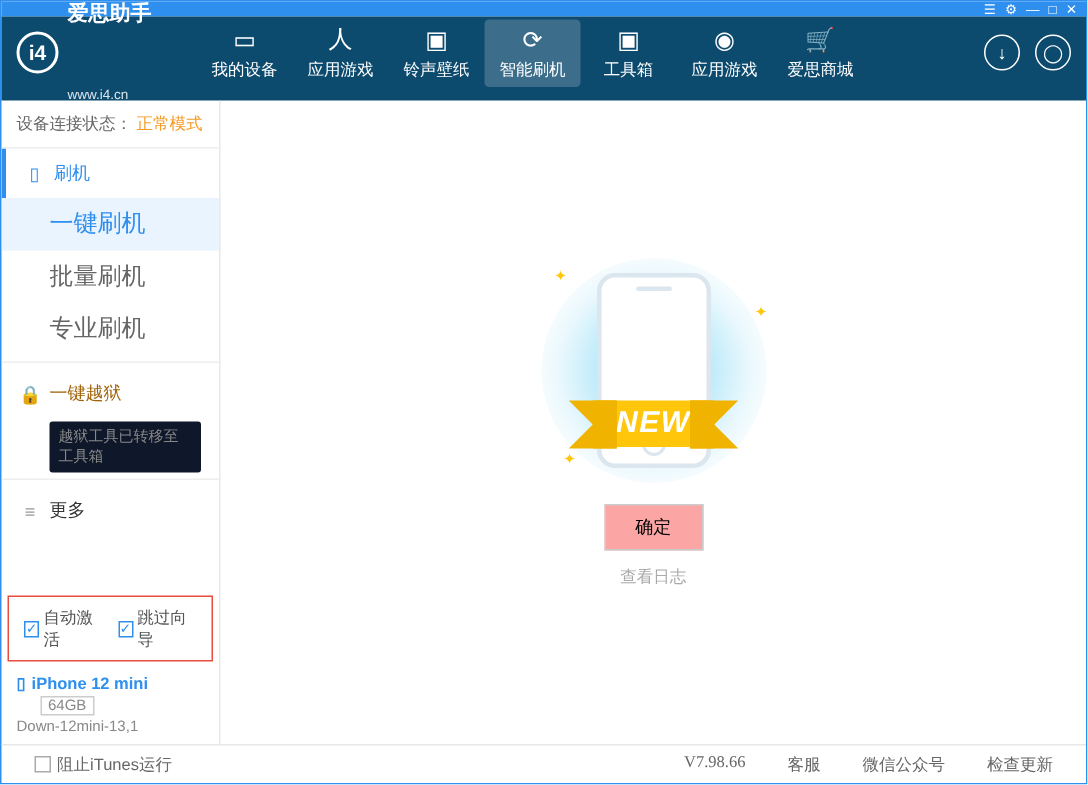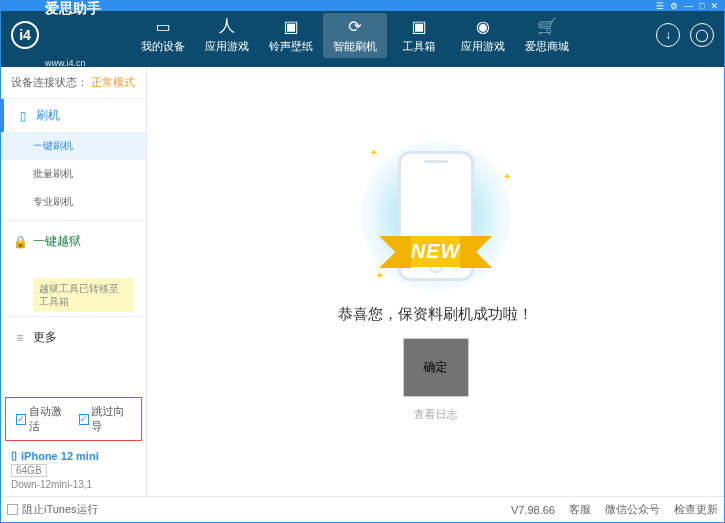--- a/index.html
+++ b/index.html
@@ -21,49 +21,49 @@
 .circle-btn { width: 24px; height: 24px; border: 1.5px solid #fff; border-radius: 50%; display: flex; align-items: center; justify-content: center; color: #fff; font-size: 12px; cursor: pointer; }
 .body { flex: 1; display: flex; overflow: hidden; }
 .sidebar { width: 146px; border-right: 1px solid #e8e8e8; display: flex; flex-direction: column; }
 .status-bar { padding: 8px 10px; font-size: 11px; color: #666; border-bottom: 1px solid #eee; }
 .status-bar .val { color: #f59a23; }
 .nav-section { flex: 1; overflow: auto; }
 .group-head { display: flex; align-items: center; gap: 6px; padding: 8px 12px; font-size: 12px; color: #333; }
 .group-head.active { border-left: 3px solid #2e8fef; color: #2e8fef; }
 .group-head .icon { width: 14px; text-align: center; color: #999; }
 .group-head.active .icon { color: #2e8fef; }
-.sub-item { padding: 7px 12px 7px 32px; font-size: 10px; color: #666; cursor: pointer; }
+.sub-item { padding: 7px 12px 7px 32px; font-size: 16px; color: #666; cursor: pointer; }
 .sub-item.selected { background: #eaf4fe; color: #2e8fef; }
-.sub-note { margin: 20px 12px 4px 32px; font-size: 10px; color: #888; background: #fef9c3; padding: 4px 6px; border-radius: 2px; line-height: 1.3; }
+.sub-note { margin: 2px 12px 4px 32px; font-size: 10px; color: #888; background: #0f172a; padding: 4px 6px; border-radius: 2px; line-height: 1.3; }
 .divider { height: 1px; background: #eee; margin: 4px 0; }
 .checkbox-row { display: flex; gap: 10px; padding: 6px 10px; font-size: 11px; border: 1.5px solid #e74c3c; margin: 2px 4px; }
 .checkbox-row label { display: flex; align-items: center; gap: 3px; color: #555; cursor: pointer; }
 .cb { width: 11px; height: 11px; border: 1px solid #2e8fef; display: inline-flex; align-items: center; justify-content: center; color: #2e8fef; font-size: 9px; }
 .device-block { padding: 6px 10px; font-size: 11px; }
 .device-name { color: #2e8fef; font-weight: bold; display: flex; align-items: center; gap: 4px; }
-.device-cap { display: inline-block; border: 1px solid #ccc; padding: 0 4px; font-size: 10px; color: #888; margin: 2px 0; }
+.device-cap { display: inline-block; border: 1px solid #ccc; padding: 0 4px; font-size: 10px; color: #888; margin: 2px 16px; }
 .device-sub { color: #888; font-size: 10px; }
 .main { flex: 1; display: flex; flex-direction: column; align-items: center; justify-content: center; gap: 14px; position: relative; }
 .illustration { width: 180px; height: 150px; position: relative; display: flex; align-items: center; justify-content: center; }
 .glow { width: 150px; height: 150px; border-radius: 50%; background: radial-gradient(circle, #7fd8f5 0%, #eaf8fd 60%, #fff 80%); position: absolute; }
 .phone { width: 76px; height: 130px; background: #fff; border: 3px solid #dce6ee; border-radius: 12px; position: relative; z-index: 2; }
 .phone:before { content: ""; display: block; width: 24px; height: 3px; background: #dce6ee; border-radius: 2px; margin: 6px auto; }
 .phone:after { content: ""; display: block; width: 12px; height: 12px; border: 2px solid #dce6ee; border-radius: 50%; position: absolute; bottom: 5px; left: 50%; transform: translateX(-50%); }
 .ribbon { position: absolute; z-index: 3; bottom: 24px; left: 50%; transform: translateX(-50%); background: #ffc60b; color: #fff; font-weight: bold; font-size: 20px; letter-spacing: 1px; padding: 4px 14px; font-style: italic; }
 .ribbon:before, .ribbon:after { content: ""; position: absolute; top: 0; width: 0; height: 0; border: 16px solid #f0b400; }
 .ribbon:before { left: -18px; border-left-color: transparent; }
 .ribbon:after { right: -18px; border-right-color: transparent; }
 .sparkle { position: absolute; color: #ffc60b; font-size: 10px; }
 .main-msg { font-size: 15px; color: #333; }
-.confirm-btn { border: 1px solid #ccc; background: #737373; padding: 20px 20px; font-size: 12px; cursor: pointer; }
+.confirm-btn { border: 1px solid #ccc; background: #fca5a5; padding: 6px 20px; font-size: 12px; cursor: pointer; }
 .log-link { color: #aaa; font-size: 11px; cursor: pointer; margin-top: -4px; }
-.footer { height: 26px; border-top: 1px solid #e8e8e8; display: flex; align-items: center; padding: 0 6px; font-size: 11px; color: #666; }
+.footer { height: 26px; border-top: 1px solid #e8e8e8; display: flex; align-items: center; padding: 0 22px; font-size: 11px; color: #666; }
 .footer-left { display: flex; align-items: center; gap: 4px; }
 .footer-cb { width: 11px; height: 11px; border: 1px solid #aaa; display: inline-block; }
-.footer-right { margin-left: auto; display: flex; align-items: center; gap: 14px; }
+.footer-right { margin-left: auto; display: flex; align-items: flex-start; gap: 28px; font-family: Liberation Serif, serif; }
 .footer-right span { cursor: pointer; }
 </style>
 </head>
 <body>
 <div class="window">
 
 <div class="titlebar">
   <span>☰</span>
   <span>⚙</span>
   <span>—</span>
@@ -125,21 +125,21 @@
       <div class="group-head active">
             <span class="icon">▯</span>
             <span>刷机</span>
           </div>
       <div class="sub-item selected">一键刷机</div>
       <div class="sub-item">批量刷机</div>
       <div class="sub-item">专业刷机</div>
       <div class="divider"></div>
       <div class="group-head">
             <span class="icon">🔒</span>
-            <span style="color:#15803d">一键越狱</span>
+            <span style="color:#a16207">一键越狱</span>
           </div>
       <div class="sub-note">越狱工具已转移至工具箱</div>
       <div class="divider"></div>
       <div class="group-head">
             <span class="icon">≡</span>
             <span>更多</span>
           </div>
 
     </div>
     <div class="checkbox-row">
@@ -164,21 +164,20 @@
 
   <div class="main">
     <div class="illustration">
       <div class="glow"></div>
       <span class="sparkle" style="top:6px;left:24px">✦</span>
       <span class="sparkle" style="top:30px;right:14px">✦</span>
       <span class="sparkle" style="bottom:10px;left:30px">✦</span>
       <div class="phone"></div>
       <div class="ribbon">NEW</div>
     </div>
-    <div class="main-msg">恭喜您，保资料刷机成功啦！</div>
     <button class="confirm-btn">确定</button>
     <div class="log-link">查看日志</div>
   </div>
 </div>
 
 <div class="footer">
   <label class="footer-left">
     <span class="footer-cb"></span>
     <span>阻止iTunes运行</span>
   </label>

